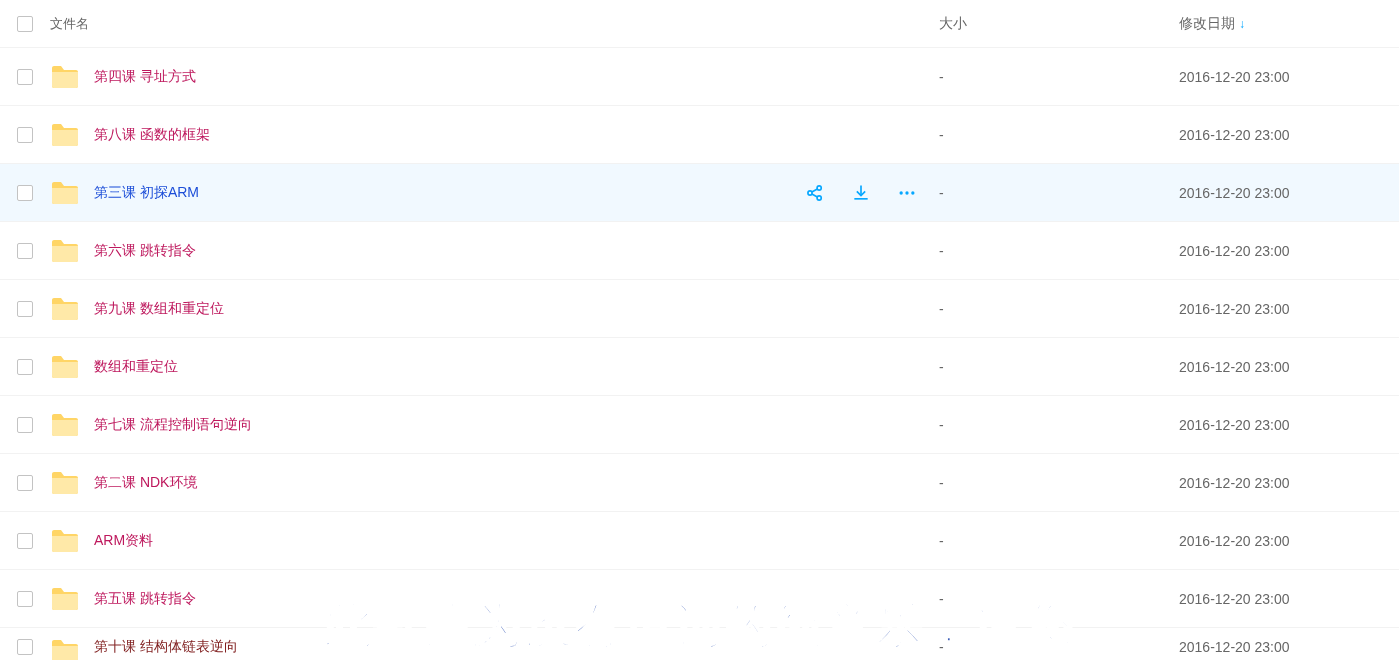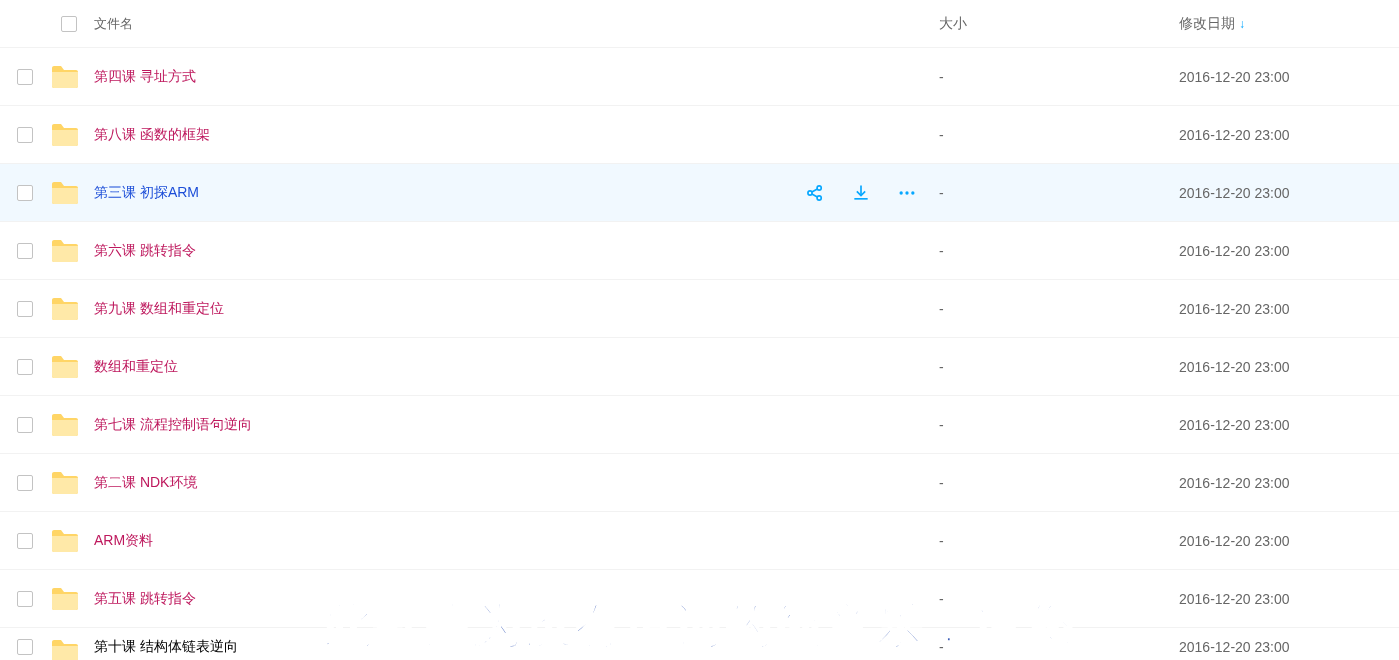--- a/index.html
+++ b/index.html
@@ -11,21 +11,21 @@
     width: 1399px;
   }
   .table { width: 100%; }
   .row {
     display: flex;
     align-items: center;
     height: 58px;
     border-bottom: 1px solid #f2f2f2;
     position: relative;
   }
-  .header { height: 48px; color: #666; font-size: 13px; padding-left: 44px; }
+  .header { height: 48px; color: #666; font-size: 13px; }
   .col-check { width: 50px; display: flex; justify-content: center; }
   .checkbox {
     width: 16px; height: 16px;
     border: 1px solid #c3c3c3;
     border-radius: 2px;
     background: #fff;
     cursor: pointer;
   }
   .col-name {
     flex: 1; display: flex; align-items: center; gap: 14px;
@@ -52,21 +52,21 @@
     font-weight: 700;
     color: #3a5cb8;
     -webkit-text-stroke: 2px #fff;
     white-space: nowrap;
     pointer-events: none;
     letter-spacing: 2px;
   }
   .container { position: relative; width: 1399px; height: 660px; overflow: hidden; }
   .last-row { height: 38px; }
   .last-row .folder-icon { height: 18px; }
-  .last-row .filename { color: #000000; text-align: right; }
+  .last-row .filename { color: #7f1d1d; text-align: right; }
 </style>
 </head>
 <body>
 <div class="container">
 <div class="table">
 
   <div class="row header">
     <div class="col-check">
       <div class="checkbox"></div>
     </div>

